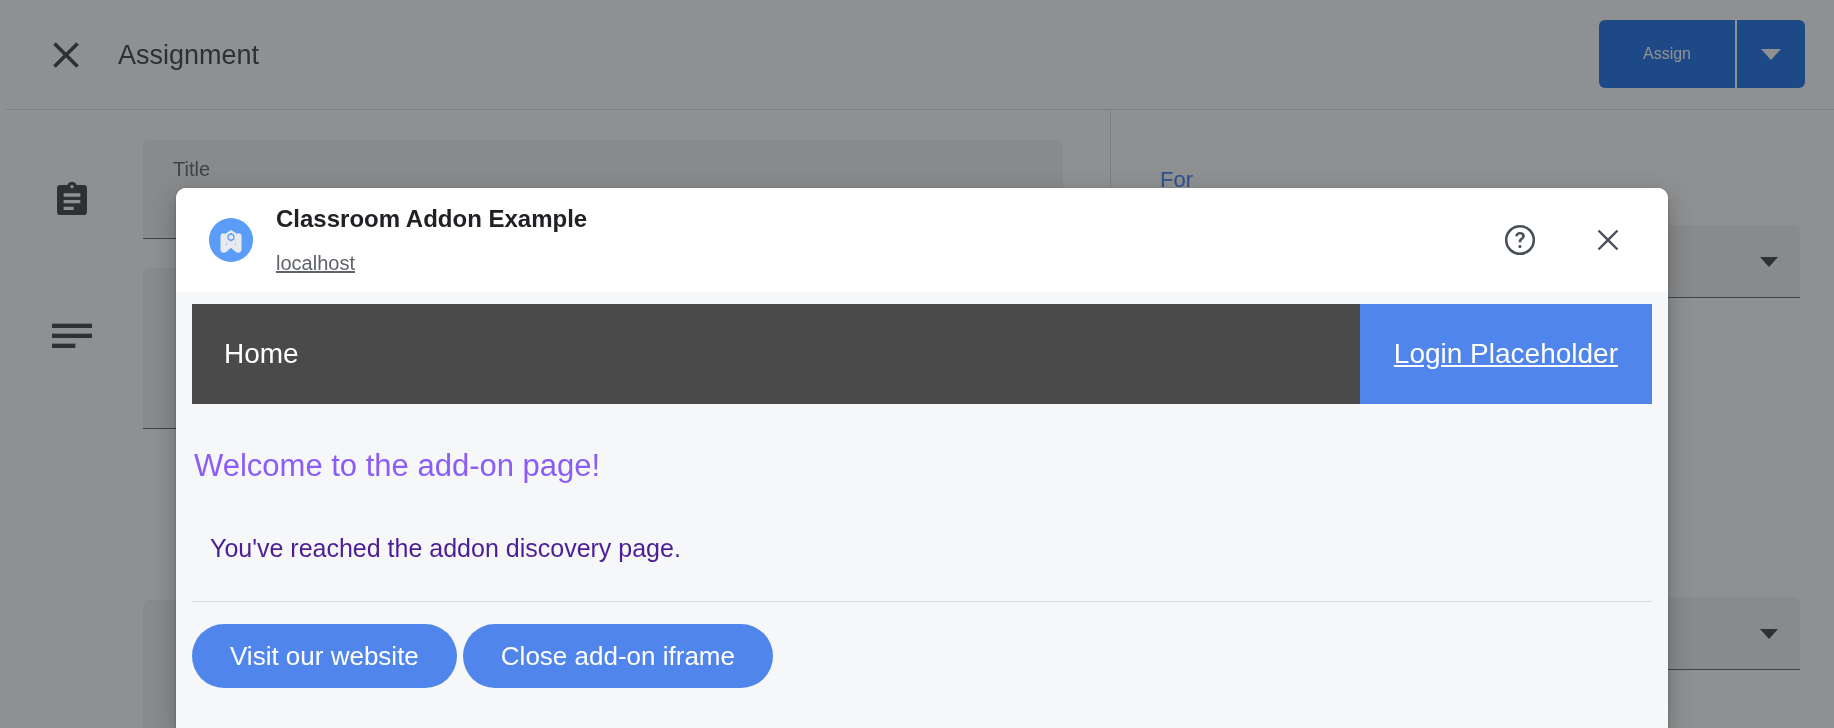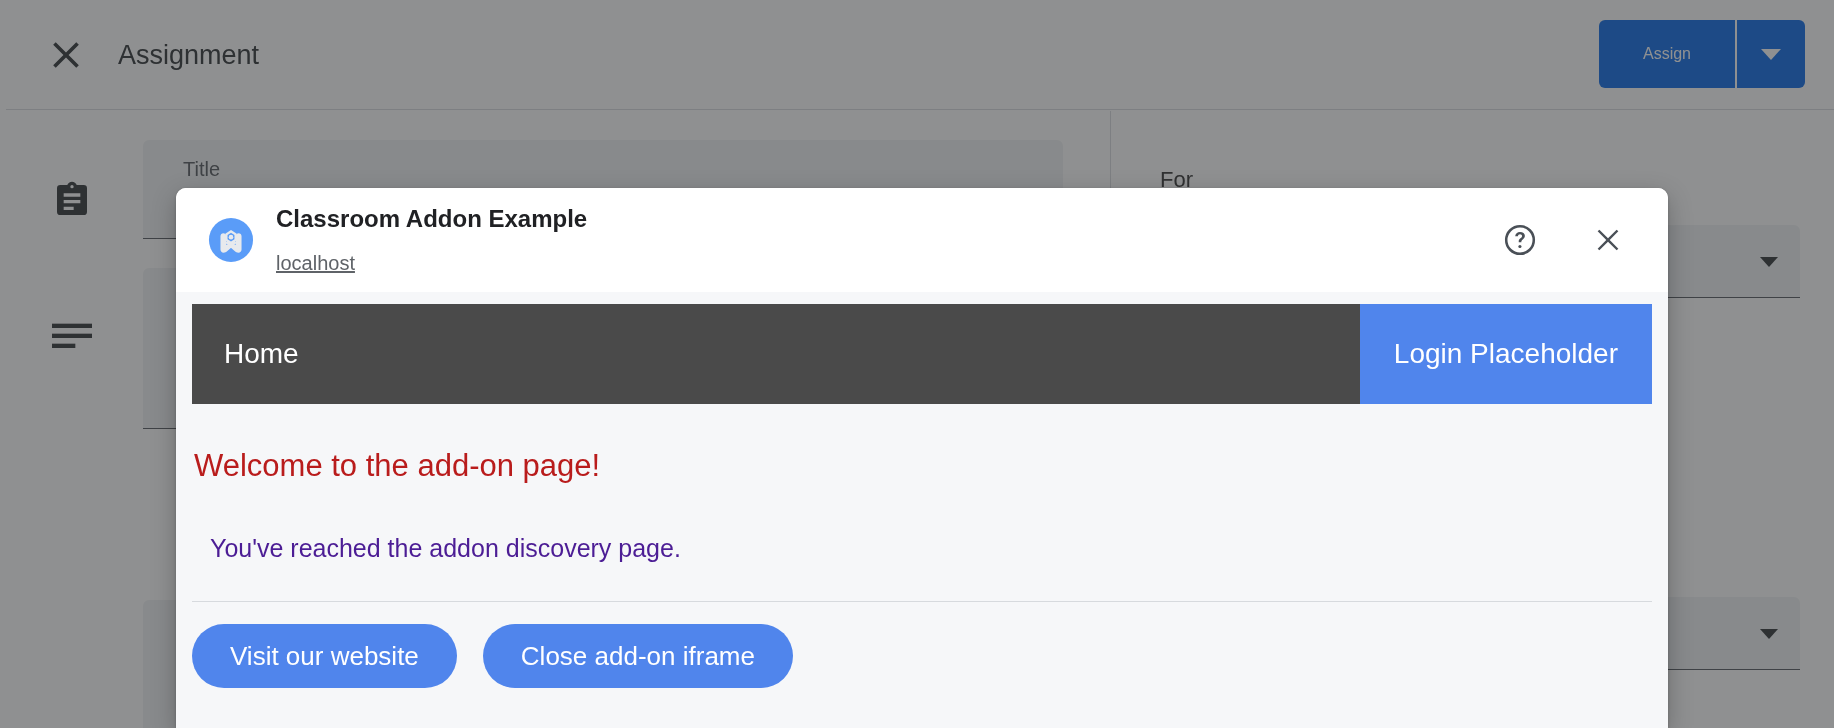--- a/index.html
+++ b/index.html
@@ -105,37 +105,37 @@
   #bg-field-instructions {
     left: 143px; top: 268px;
     width: 920px; height: 160px;
   }
   #bg-field-extra {
     left: 143px; top: 600px;
     width: 920px; height: 128px;
   }
   .bg-field-label {
     position: absolute;
-    left: 40px; top: 18px;
+    left: 30px; top: 18px;
     font-size: 20px;
     color: #5f6368;
   }
 
   
   .bg-right-divider {
     position: absolute;
     left: 1110px; top: 111px;
     width: 1px; height: 617px;
     background: #dadce0;
   }
   .bg-right-label {
     position: absolute;
     left: 1160px;
     font-size: 22px;
-    color: #404040;
+    color: #3b82f6;
   }
   #bg-label-for { top: 167px; }
   .bg-select {
     position: absolute;
     background: #f1f3f4;
     border-radius: 6px 6px 0 0;
     border-bottom: 1px solid #5f6368;
   }
   #bg-select-students {
     left: 1160px; top: 225px;
@@ -257,45 +257,46 @@
   }
   #navbar-login {
     flex: 0 0 auto;
     background: #5085ec;
     color: #ffffff;
     font-size: 28px;
     display: flex;
     align-items: center;
     padding: 0 34px;
     cursor: pointer;
+    text-decoration: underline;
   }
   #addon-content {
     padding: 0 16px;
   }
   #addon-welcome {
     font-size: 31px;
-    color: #b91c1c;
+    color: #8b5cf6;
     margin: 42px 0 0 2px;
     font-weight: normal;
     line-height: 40px;
   }
   #addon-subtext {
     font-size: 25px;
     color: #4c1d95;
     margin: 46px 0 0 18px;
     line-height: 32px;
   }
   #addon-divider {
     border: 0;
     border-top: 1px solid #d7dade;
     margin: 37px 0 0 0;
   }
   #addon-actions {
     display: flex;
-    gap: 26px;
+    gap: 6px;
     margin-top: 22px;
   }
   .addon-pill-btn {
     background: #5085ec;
     color: #ffffff;
     border: none;
     border-radius: 999px;
     font-size: 26px;
     padding: 16px 38px;
     cursor: pointer;

